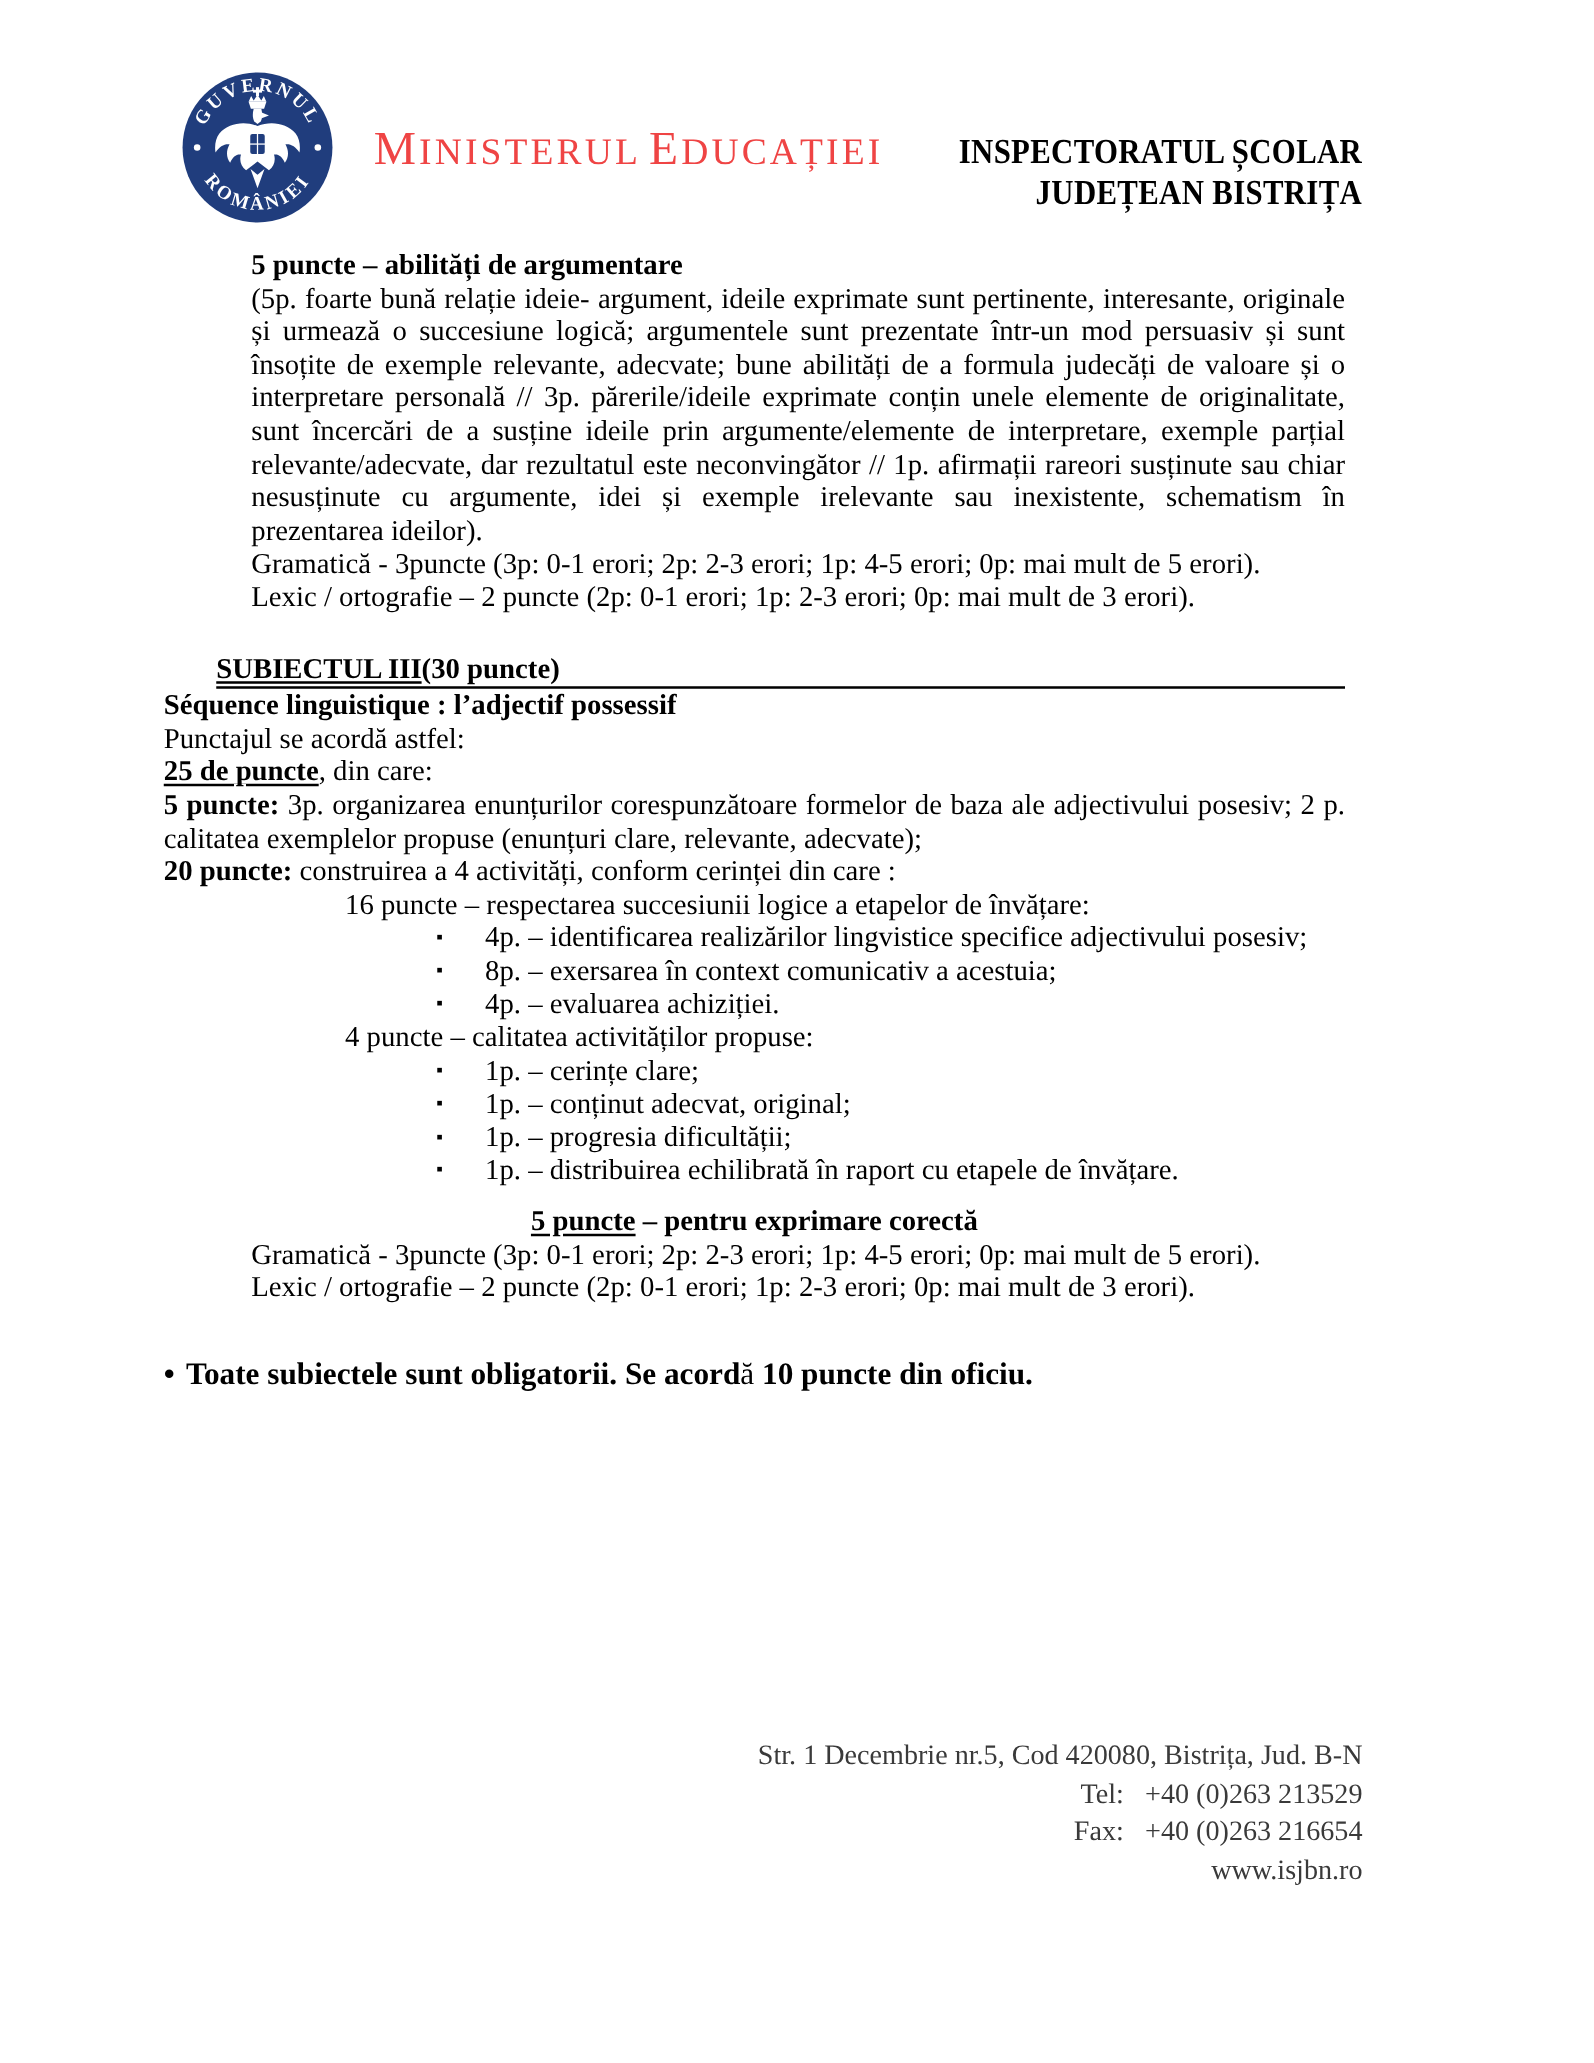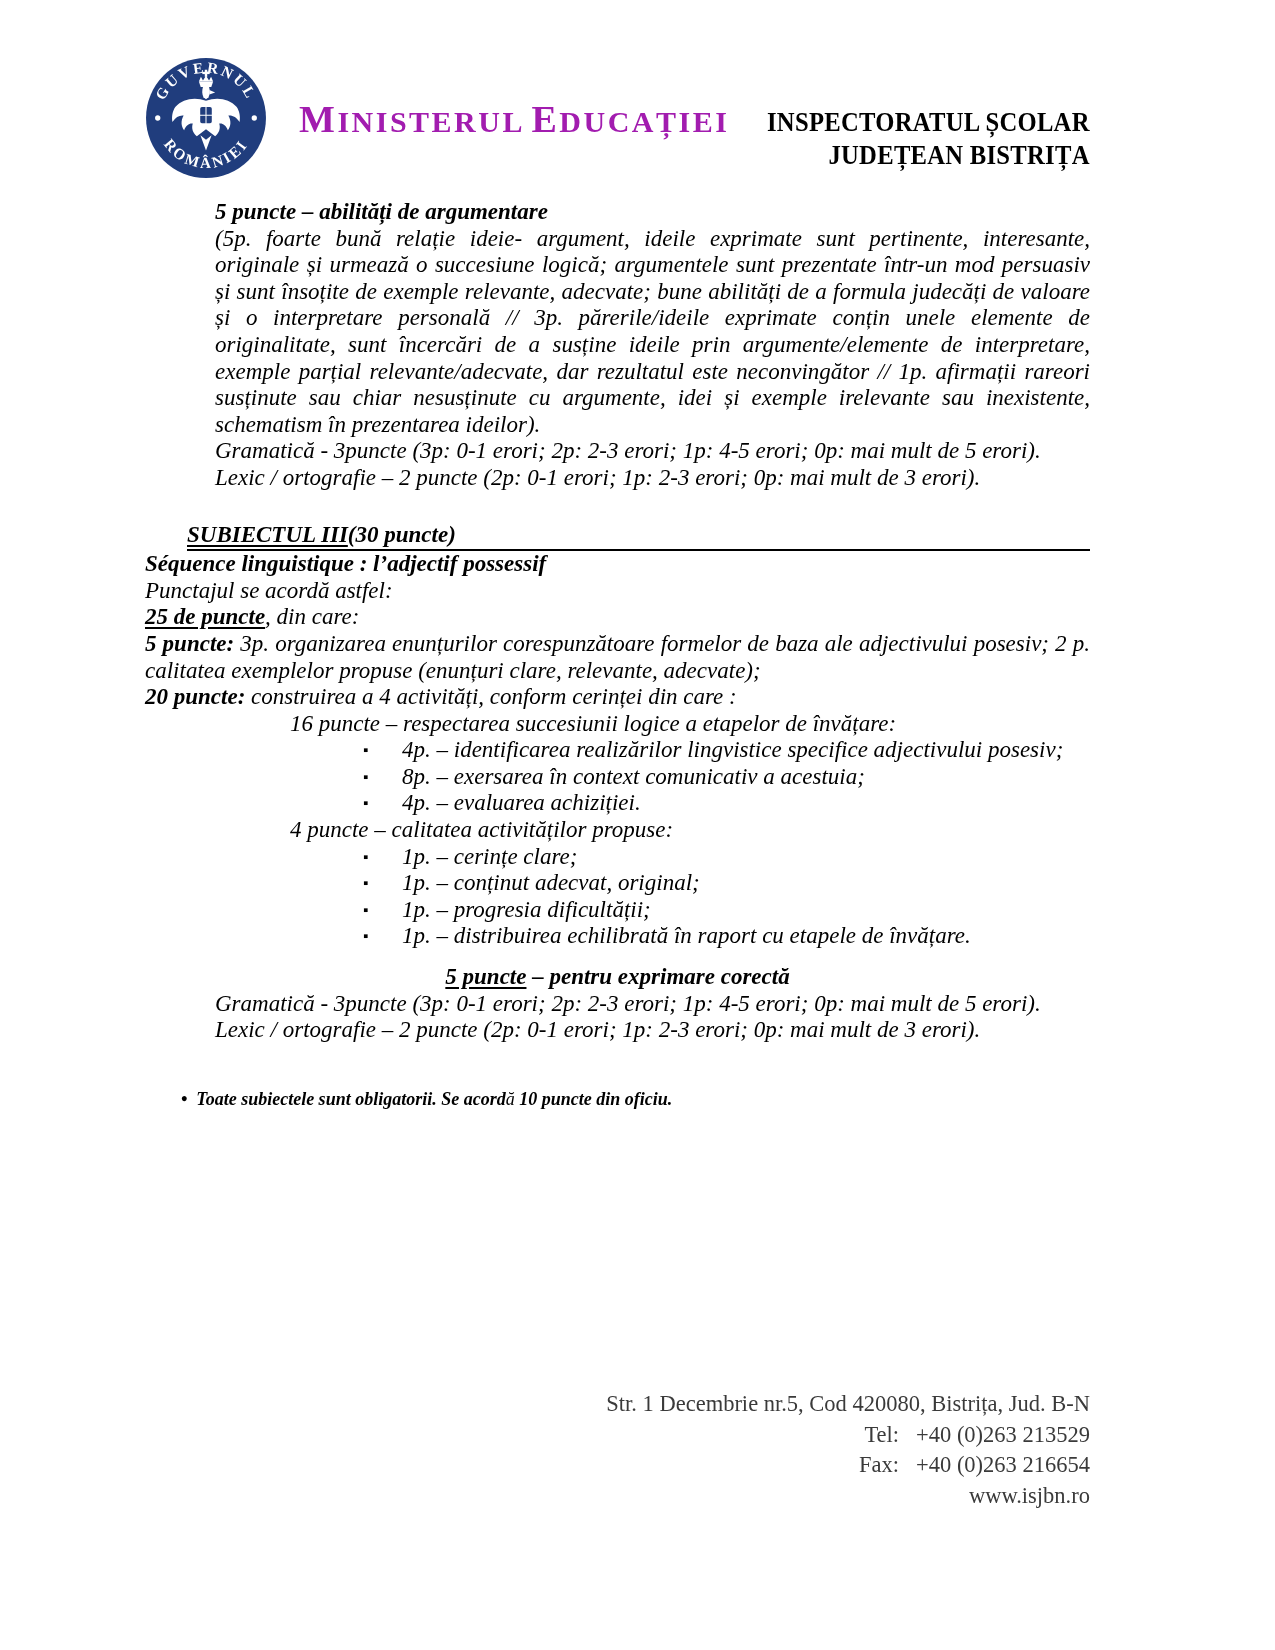--- a/index.html
+++ b/index.html
@@ -4,52 +4,52 @@
 <style>
   html,body { margin:0; padding:0; background:#ffffff; }
   .page {
     position:relative; width:1275px; height:1650px; background:#ffffff;
     font-family:"Liberation Serif", serif; color:#000; overflow:hidden;
   }
 
   
   .seal-wrap { position:absolute; left:144px; top:56px; width:124px; height:124px; }
   .ministry {
-    position:absolute; left:299px; top:97px; color:#a21caf;
-    letter-spacing:2.5px; white-space:nowrap;font-weight:bold;
+    position:absolute; left:299px; top:97px; color:#ef4444;
+    letter-spacing:2.5px; white-space:nowrap;
   }
   .ministry .lg { font-size:38px; }
   .ministry .sm { font-size:30px; }
   .inspectorate {
     position:absolute; right:185px; top:105px; text-align:right;
     font-weight:bold; font-size:28px; line-height:33px; white-space:nowrap;
     transform:scaleX(0.88); transform-origin:top right; letter-spacing:0.3px;
   }
 
   
   .docbody {
-    position:absolute; left:145px; top:199px; width:945px;
-    font-size:23px; line-height:26.6px;font-style:italic;
+    position:absolute; left:131px; top:199px; width:945px;
+    font-size:23px; line-height:26.6px;
   }
   .b { font-weight:bold; }
   .ind   { margin-left:70px; width:875px; }
   .para  { text-align:justify; }
   .u { text-decoration:underline; text-decoration-thickness:2px; text-underline-offset:3px; }
 
   .subject-row {
     display:flex; justify-content:flex-start; align-items:flex-end;
     border-bottom:2.5px solid #000; font-weight:bold; margin-top:30px; padding-bottom:1px;margin-left:42px;
   }
   .sub-ind { margin-left:145px; }
   .brow { display:flex; margin-left:218px; }
   .bmark { width:39px; font-size:15px; flex:none; }
   .gap27 { margin-top:14px;text-align:center; }
 
   .notes { margin-top:42px; }
-  .note  { font-weight:bold; font-size:18px; line-height:27px; margin-bottom:10px;margin-left:36px; }
+  .note  { font-weight:bold; font-size:25px; line-height:27px; margin-bottom:10px; }
   .nmark { margin-right:9px; }
   .nreg  { font-weight:normal; }
 
   
   .footer {
     position:absolute; right:185px; top:1389px; text-align:right;
     font-size:22.5px; line-height:30.5px; color:#3a3a3a; white-space:nowrap;
   }
   .fgap { display:inline-block; width:17px; }
 </style>

